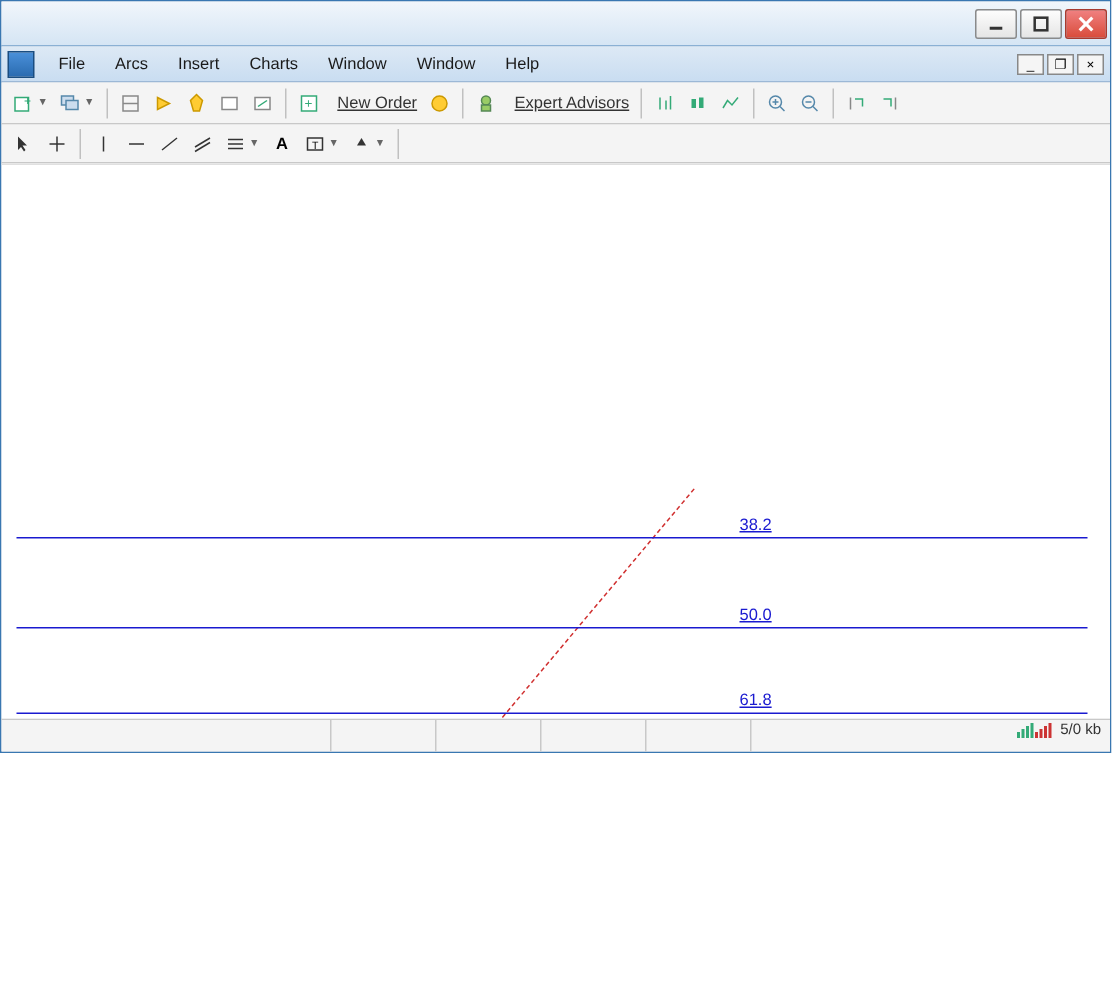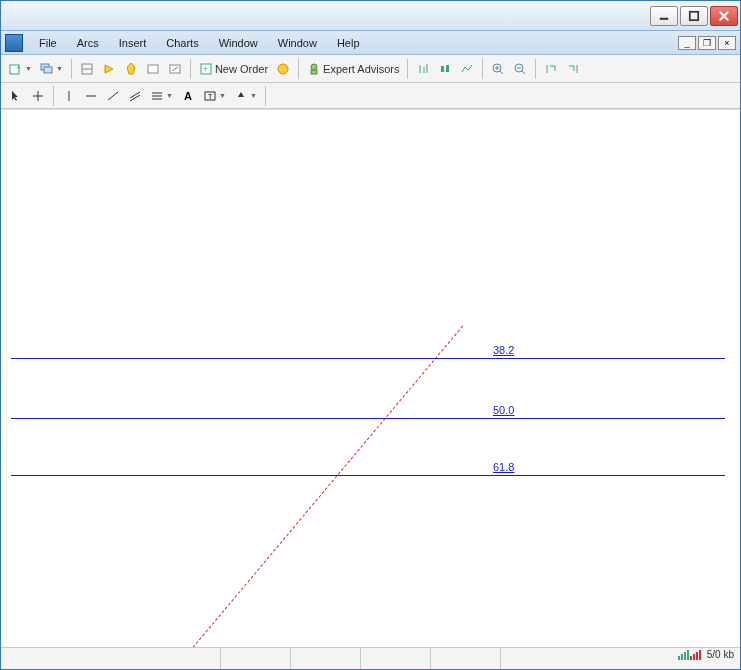--- a/index.html
+++ b/index.html
@@ -1,19 +1,19 @@
 <!DOCTYPE html>
 <html><head>
 <meta charset="utf-8">
 <style>
 * { box-sizing: border-box; margin: 0; padding: 0; }
 body { font-family: "Segoe UI", Tahoma, sans-serif; font-size: 11px; background: #fff; }
 
 .window {
-  width: 741px; height: 670px;
+  width: 741px; height: 502px;
   border: 1px solid #3977b1;
   display: flex; flex-direction: column;
   background: #f0f0f0;
 }
 
 .titlebar {
   height: 30px;
   background: linear-gradient(#f1f6fb, #d5e5f4);
   border-bottom: 1px solid #8ab0d4;
   display: flex; align-items: center; justify-content: flex-end; padding: 0 2px;
@@ -45,21 +45,21 @@
   height: 28px; background: #f4f4f4;
   border-bottom: 1px solid #c8c8c8;
   display: flex; align-items: center; padding: 0 4px;
 }
 .tb-btn {
   min-width: 22px; height: 22px; padding: 0 3px;
   display: flex; align-items: center; justify-content: center;
   border: 1px solid transparent; cursor: pointer; font-size: 11px;
 }
 .tb-sep { width: 1px; height: 20px; background: #c0c0c0; margin: 0 4px; }
-.tb-label { margin-left: 2px; color: #333; }
+.tb-label { margin-left: 12px; color: #333; text-decoration: underline; }
 .dd-arrow { font-size: 7px; color: #666; margin-left: 2px; }
 
 .toolbar2 {
   height: 26px; background: #f4f4f4;
   border-bottom: 1px solid #c8c8c8;
   display: flex; align-items: center; padding: 0 4px;
 }
 .tf-btn {
   min-width: 28px; height: 20px; padding: 0 4px;
   border: 1px solid #c0c0c0; background: #fff; margin-right: 1px;

